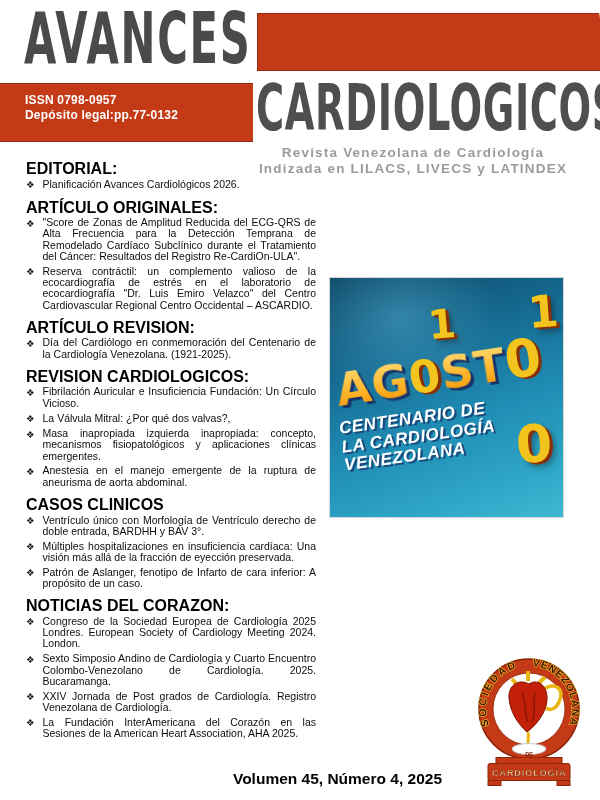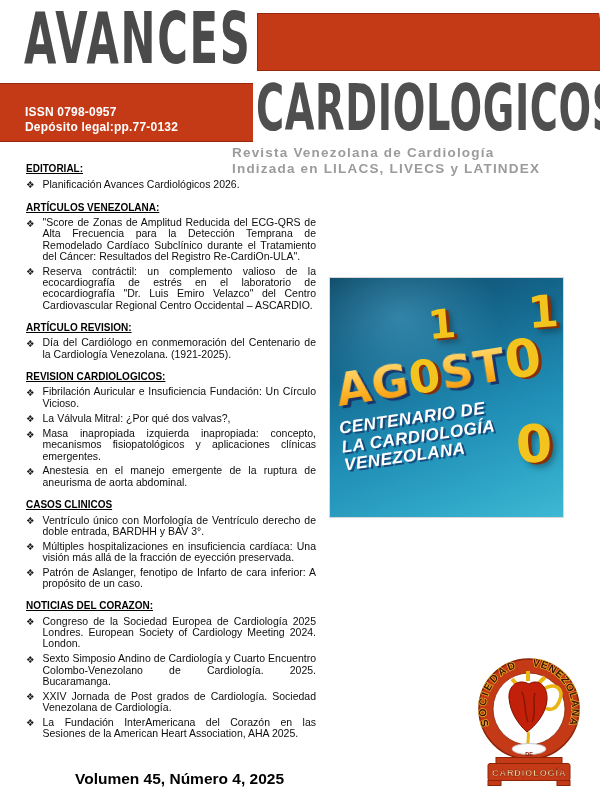--- a/index.html
+++ b/index.html
@@ -8,34 +8,34 @@
 
   
   .red-block-top{position:absolute;left:257px;top:13px;width:342px;height:56px;
         background:#c43a17;border:1px solid #96290d;}
   .title-avances{position:absolute;left:24px;top:3px;margin:0;
         font-family:"DejaVu Sans",sans-serif;font-weight:bold;font-size:72px;line-height:70px;
         color:#4a4a4a;letter-spacing:3px;transform:scaleX(0.58);transform-origin:left top;
         white-space:nowrap;}
   .issn-bar{position:absolute;left:0;top:83px;width:253px;height:59px;
         background:#c43a17;border-top:1px solid #96290d;border-bottom:1px solid #96290d;
-        box-sizing:border-box;padding:21px 0 0 25px;}
+        box-sizing:border-box;padding:9px 0 0 25px;}
   .issn-bar .line{color:#ffffff;font-weight:bold;font-size:12px;line-height:15px;letter-spacing:0.2px;}
   .title-cardiologicos{position:absolute;left:256px;top:76px;margin:0;
         font-family:"DejaVu Sans",sans-serif;font-weight:bold;font-size:64px;line-height:64px;
         color:#4f4f4f;letter-spacing:1px;transform:scaleX(0.60);transform-origin:left top;
         white-space:nowrap;text-shadow:1px 1px 0 #ffffff;}
-  .subtitle{position:absolute;left:232px;top:145px;width:362px;
+  .subtitle{position:absolute;left:232px;top:145px;width:362px;text-align:center;
         color:#9b9b9b;font-size:13.5px;line-height:15.5px;letter-spacing:1.2px;font-weight:bold;}
 
   
   .toc{position:absolute;left:26px;top:163px;width:290px;}
   .toc-section{margin:0 0 11px 0;}
-  .toc-heading{margin:0 0 3px 0;font-size:10px;line-height:12.5px;font-weight:bold;
-        text-decoration:underline;color:#000;}
+  .toc-heading{margin:0 0 3px 0;font-size:16px;line-height:12.5px;font-weight:bold;
+        color:#000;}
   .toc-item{display:flex;gap:8px;margin:0 0 3.5px 0;}
   .bullet{flex:0 0 auto;font-size:9.5px;line-height:11.5px;color:#1a1a1a;padding-top:0.5px;}
   .item-text{flex:1 1 auto;font-size:10.5px;line-height:11.3px;color:#0d0d0d;text-align:justify;}
 
   
   .poster{position:absolute;left:330px;top:278px;width:233px;height:239px;overflow:hidden;
         background:linear-gradient(160deg,#0d4765 0%,#15688e 30%,#1f8cb4 58%,#2ea5c6 82%,#3db8d3 100%);
         box-shadow:0 0 0 1px #d8d8d8;}
   .poster .glow{position:absolute;left:-30px;top:-40px;width:200px;height:160px;border-radius:50%;
         background:radial-gradient(closest-side,rgba(90,180,215,0.45),rgba(90,180,215,0));}
@@ -50,21 +50,21 @@
   .agosto .g-orange{background:linear-gradient(180deg,#ffe081 0%,#ffb62a 55%,#f28d00 100%);
         -webkit-background-clip:text;background-clip:text;color:transparent;
         filter:drop-shadow(3px 3px 0 #17356b);}
   .agosto .g-yellow{color:#f2c41d;text-shadow:3px 2px 0 #8a2f05;}
   .agosto .bigger{font-size:52px;}
   .caption{position:absolute;left:8px;top:142px;transform:rotate(-8deg);transform-origin:left top;
         color:#ffffff;font-weight:bold;font-style:italic;font-size:17px;line-height:1.1;
         letter-spacing:0.5px;text-shadow:2px 2px 0 #1b4a7a;white-space:nowrap;}
 
   
-  .volume-line{position:absolute;left:75px;top:770px;width:525px;
+  .volume-line{position:absolute;left:75px;top:770px;width:525px;text-align:center;
         font-size:15.5px;font-weight:bold;color:#000;}
 
   
   .logo{position:absolute;left:472px;top:656px;width:120px;height:135px;}
 </style>
 </head>
 <body>
 
 <div class="page">
 
@@ -86,21 +86,21 @@
 
     <div class="toc-section">
       <h2 class="toc-heading">EDITORIAL:</h2>
       <div class="toc-item">
         <span class="bullet">❖</span>
         <span class="item-text">Planificación Avances Cardiológicos 2026.</span>
       </div>
     </div>
 
     <div class="toc-section">
-      <h2 class="toc-heading">ARTÍCULOS VENEZOLANA:</h2>
+      <h2 class="toc-heading">ARTÍCULO ORIGINALES:</h2>
       <div class="toc-item">
         <span class="bullet">❖</span>
         <span class="item-text">"Score de Zonas de Amplitud Reducida del ECG-QRS de Alta Frecuencia para la Detección Temprana de Remodelado Cardíaco Subclínico durante el Tratamiento del Cáncer: Resultados del Registro Re-CardiOn-ULA".</span>
       </div>
       <div class="toc-item">
         <span class="bullet">❖</span>
         <span class="item-text">Reserva contráctil: un complemento valioso de la ecocardiografía de estrés en el laboratorio de ecocardiografía "Dr. Luis Emiro Velazco" del Centro Cardiovascular Regional Centro Occidental – ASCARDIO.</span>
       </div>
     </div>
 
@@ -153,21 +153,21 @@
       <div class="toc-item">
         <span class="bullet">❖</span>
         <span class="item-text">Congreso de la Sociedad Europea de Cardiología 2025 Londres. European Society of Cardiology Meeting 2024. London.</span>
       </div>
       <div class="toc-item">
         <span class="bullet">❖</span>
         <span class="item-text">Sexto Simposio Andino de Cardiología y Cuarto Encuentro Colombo-Venezolano de Cardiología. 2025. Bucaramanga.</span>
       </div>
       <div class="toc-item">
         <span class="bullet">❖</span>
-        <span class="item-text">XXIV Jornada de Post grados de Cardiología. Sociedad Venezolana de Cardiología.</span>
+        <span class="item-text">XXIV Jornada de Post grados de Cardiología. Registro Venezolana de Cardiología.</span>
       </div>
       <div class="toc-item">
         <span class="bullet">❖</span>
         <span class="item-text">La Fundación InterAmericana del Corazón en las Sesiones de la American Heart Association, AHA 2025.</span>
       </div>
     </div>
   </div>
 
   <div class="poster">
     <div class="glow"></div>

